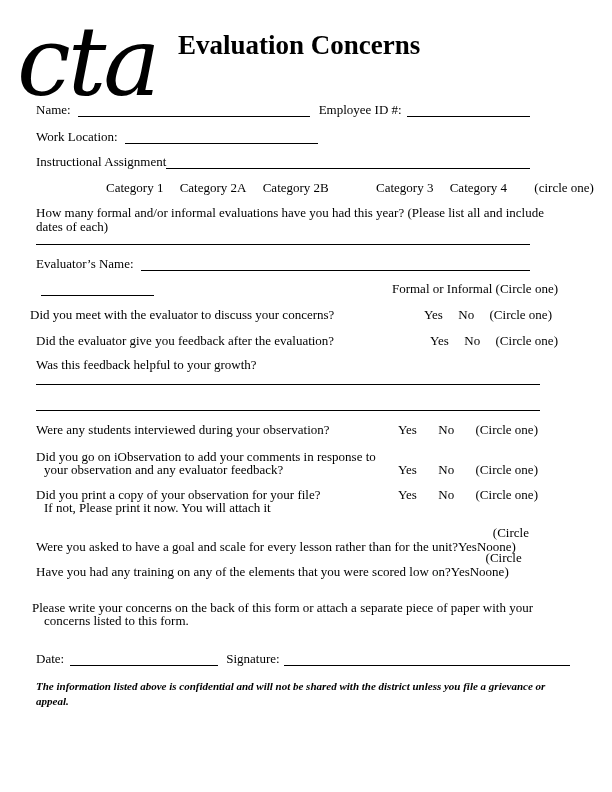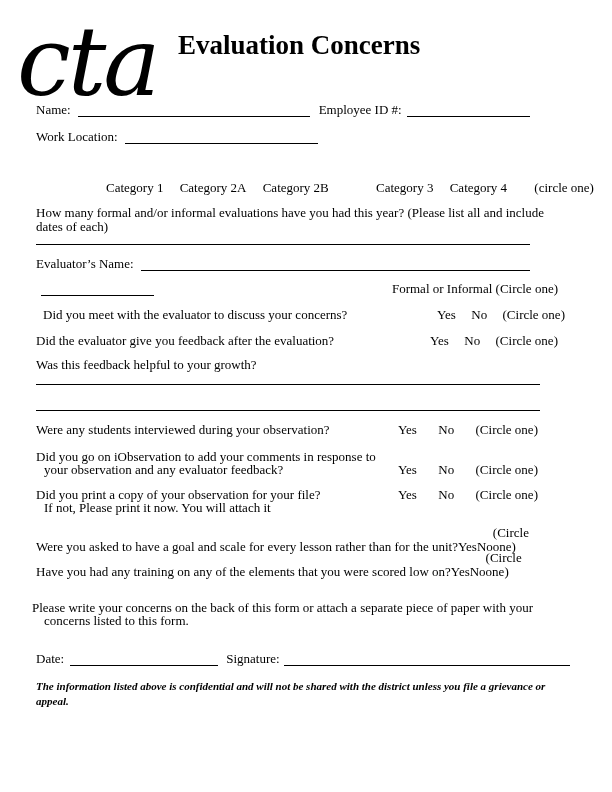--- a/index.html
+++ b/index.html
@@ -62,20 +62,24 @@
     <span class="fill-line" style="width:232px; margin-left:7px;"></span>
     <span class="nowrap" style="margin-left:9px;">Employee ID #:</span>
     <span class="fill-line flex1" style="margin-left:5px;"></span>
   </div>
 
   <div class="abs row" style="left:36px; top:130px; width:282px;">
     <span class="nowrap">Work Location:</span>
     <span class="fill-line flex1" style="margin-left:7px;"></span>
   </div>
 
+  <div class="abs row" style="left:36px; top:155px; width:494px;">
+    <span class="nowrap">Instructional Assignment</span>
+    <span class="fill-line flex1"></span>
+  </div>
 
   <div class="abs catrow" style="left:106px; top:181px;">
     <span>Category 1</span>
     <span style="margin-left:13px;">Category 2A</span>
     <span style="margin-left:13px;">Category 2B</span>
     <span style="margin-left:44px;">Category 3</span>
     <span style="margin-left:13px;">Category 4</span>
     <span style="margin-left:24px;">(circle one)</span>
   </div>
 
@@ -87,21 +91,21 @@
     <span class="nowrap">Evaluator’s Name:</span>
     <span class="fill-line flex1" style="margin-left:7px;"></span>
   </div>
 
   <div class="abs row" style="left:36px; top:282px; width:522px;">
     <span class="fill-line" style="width:113px; margin-left:5px;"></span>
     <span class="flex1"></span>
     <span class="nowrap">Formal or Informal (Circle one)</span>
   </div>
 
-  <div class="abs row" style="left:43px; top:308px; width:522px;">
+  <div class="abs row" style="left:30px; top:308px; width:522px;">
     <span class="flex1 nowrap">Did you meet with the evaluator to discuss your concerns?</span>
     <span class="ansbox ansbox-upper">
       <span>Yes</span>
       <span>No</span>
       <span>(Circle one)</span>
     </span>
   </div>
 
   <div class="abs row" style="left:36px; top:334px; width:522px;">
     <span class="flex1 nowrap">Did the evaluator give you feedback after the evaluation?</span>

